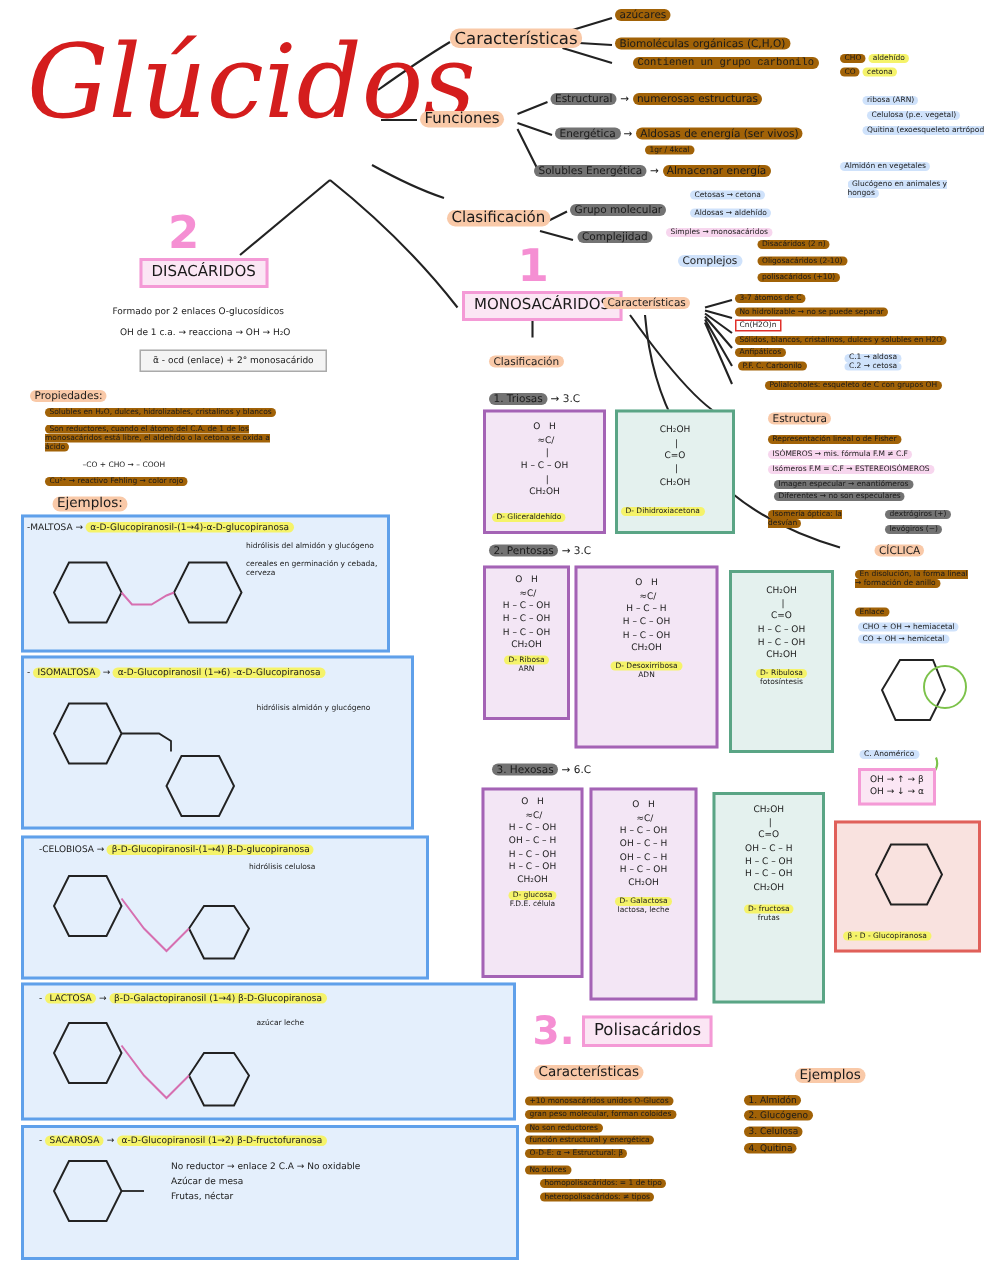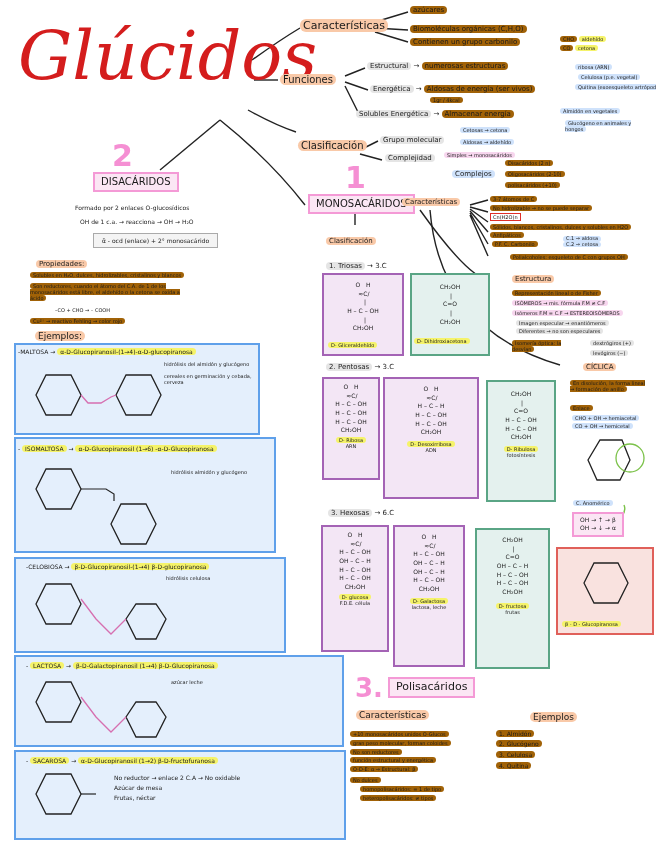--- a/index.html
+++ b/index.html
@@ -3,21 +3,21 @@
 <meta charset="utf-8">
 <style>
   html, body { margin:0; padding:0; }
   body { width:656px; height:848px; position:relative; background:#ffffff; overflow:hidden;
          font-family:"DejaVu Sans", sans-serif; color:#1a1a1a; }
   .abs { position:absolute; }
   .hw { font-family:"DejaVu Sans", sans-serif; font-size:7px; line-height:1.15; white-space:nowrap; }
   .tiny { font-size:5px; line-height:1.2; white-space:nowrap; }
   .orange { background:#f9c9a8; border-radius:6px; padding:0 3px; }
   .peach { background:#a16207; border-radius:5px; padding:0 3px; }
-  .green { background:#e5e5e5; border-radius:6px; padding:0 3px; }
+  .green { background:#737373; border-radius:6px; padding:0 3px; }
   .blue { background:#cfe2fb; border-radius:6px; padding:0 3px; }
   .pinkbg { background:#f7d6ee; border-radius:5px; padding:0 3px; }
   .yellow { background:#f5f36a; border-radius:6px; padding:0 3px; }
   .pinkbox { border:2px solid #f49ad6; background:#fbe6f4; padding:2px 6px; }
   .bluebox { border:2px solid #5fa0ea; background:#e4effc; box-sizing:border-box; }
   .purplebox { border:2px solid #a463b5; background:#f3e6f5; box-sizing:border-box; }
   .tealbox { border:2px solid #5aa585; background:#e4f1ee; box-sizing:border-box; }
   .redbox { border:2px solid #e0605a; background:#f9e2df; box-sizing:border-box; }
   .num-big { color:#f58fd3; font-size:30px; font-weight:bold; }
   .struct { font-size:6px; line-height:1.45; text-align:center; white-space:pre; }
@@ -46,21 +46,21 @@
   <path d="M624,505 Q628,515 612,522" stroke="#7cc24a" stroke-width="1.4" fill="none"></path>
 </svg>
 
 <div class="abs" style="left:18px;top:22px;font-family:'DejaVu Serif',serif;font-style:italic;font-size:68px;color:#d41d1d;line-height:1;">Glúcidos</div>
 
 <div class="abs hw" style="left:300px;top:20px;font-size:11px;">
   <span class="orange">Características</span>
 </div>
 <div class="abs hw" style="left:410px;top:6px;"><span class="peach">azúcares</span></div>
 <div class="abs hw" style="left:410px;top:25px;"><span class="peach">Biomoléculas orgánicas (C,H,O)</span></div>
-<div class="abs hw" style="left:410px;top:38px;"><span class="peach">Contienen un grupo carbonilo</span></div>
+<div class="abs hw" style="left:422px;top:38px;font-family:Liberation Mono, monospace;"><span class="peach">Contienen un grupo carbonilo</span></div>
 <div class="abs tiny" style="left:560px;top:36px;">
   <span class="peach">CHO</span> <span class="yellow">aldehído</span>
 </div>
 <div class="abs tiny" style="left:560px;top:45px;">
   <span class="peach">CO</span> <span class="yellow">cetona</span>
 </div>
 
 <div class="abs hw" style="left:280px;top:74px;font-size:10px;"><span class="orange">Funciones</span></div>
 <div class="abs hw" style="left:367px;top:62px;">
   <span class="green">Estructural</span> → <span class="peach">numerosas estructuras</span>
@@ -222,21 +222,21 @@
   </svg>
   <div class="tiny" style="position:absolute;bottom:6px;left:4px;"><span class="yellow">β - D - Glucopiranosa</span></div>
 </div>
 
 <div class="abs num-big" style="left:112px;top:138px;">2</div>
 <div class="abs hw pinkbox" style="left:93px;top:172px;font-size:10px;">DISACÁRIDOS</div>
 <div class="abs tiny" style="left:75px;top:204px;font-size:6px;">Formado por 2 enlaces O-glucosídicos</div>
 <div class="abs tiny" style="left:80px;top:218px;font-size:6px;">OH de 1 c.a. → reacciona → OH → H₂O</div>
 <div class="abs tiny" style="left:93px;top:233px;border:1.5px solid #aaa;background:#f4f4f4;padding:3px 8px;font-size:6px;">ᾶ - ocd (enlace) + 2° monosacárido</div>
 
-<div class="abs hw" style="left:36px;top:260px;text-align:center;"><span class="orange">Propiedades:</span></div>
+<div class="abs hw" style="left:20px;top:260px;text-align:center;"><span class="orange">Propiedades:</span></div>
 <div class="abs tiny" style="left:30px;top:272px;"><span class="peach">Solubles en H₂O, dulces, hidrolizables, cristalinos y blancos</span></div>
 <div class="abs tiny" style="left:30px;top:283px;width:160px;white-space:normal;"><span class="peach">Son reductores, cuando el átomo del C.A. de 1 de los monosacáridos está libre, el aldehído o la cetona se oxida a ácido</span></div>
 <div class="abs tiny" style="left:55px;top:307px;">–CO  + CHO → – COOH</div>
 <div class="abs tiny" style="left:30px;top:318px;"><span class="peach">Cu²⁺ → reactivo Fehling → color rojo</span></div>
 <div class="abs hw" style="left:35px;top:331px;font-size:9px;"><span class="orange">Ejemplos:</span></div>
 
 <div class="abs bluebox" style="left:14px;top:343px;width:246px;height:92px;">
   <div class="tiny" style="position:absolute;left:2px;top:3px;font-size:6px;">-<span>MALTOSA</span> → <span class="yellow">α-D-Glucopiranosil-(1→4)-α-D-glucopiranosa</span></div>
   <div class="tiny" style="position:absolute;left:148px;top:16px;">hidrólisis del almidón y glucógeno</div>
   <div class="tiny" style="position:absolute;left:148px;top:28px;width:90px;white-space:normal;">cereales en germinación y cebada, cerveza</div>

